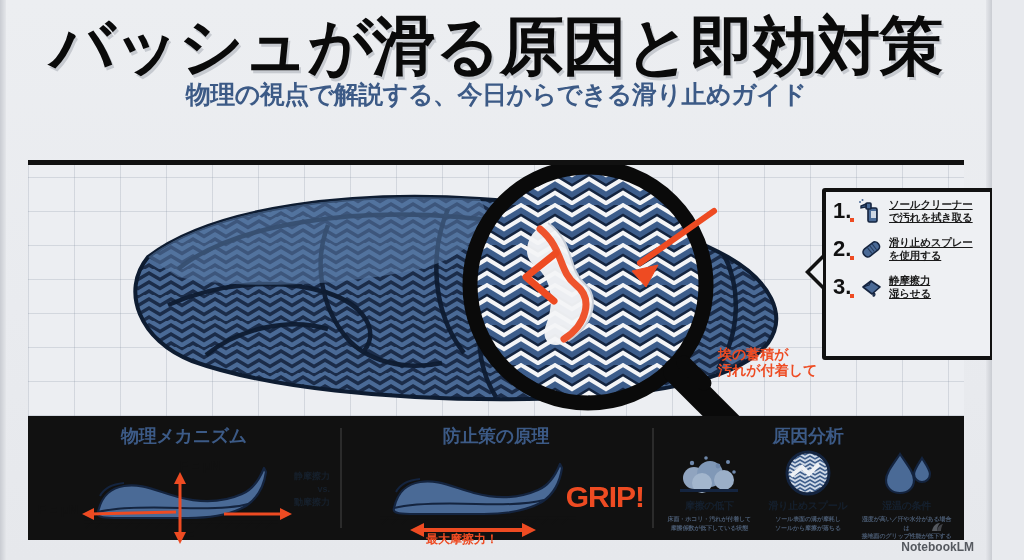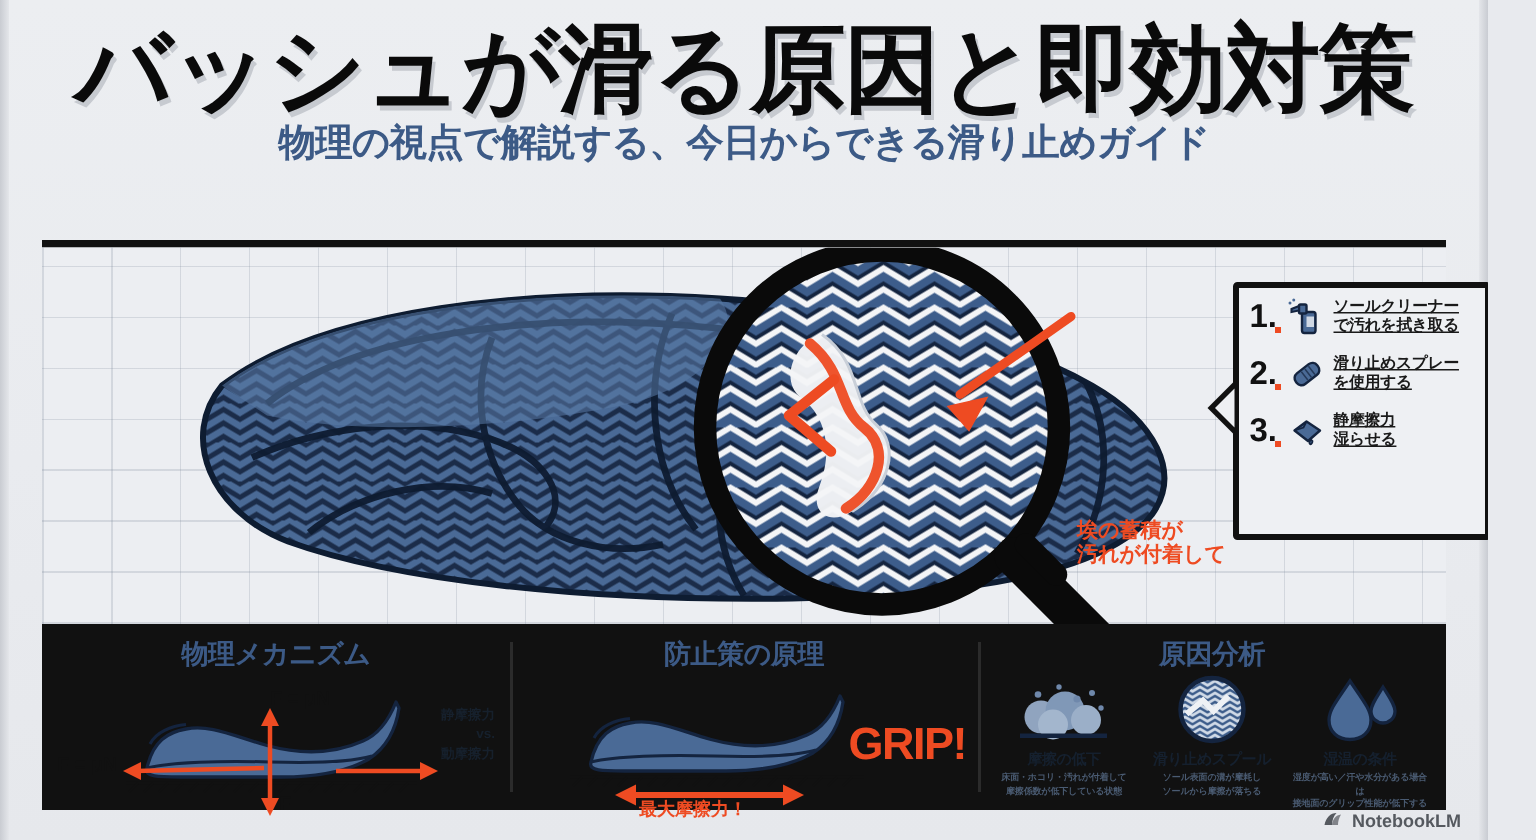--- a/index.html
+++ b/index.html
@@ -94,21 +94,21 @@
   .cause-ico{height:46px;display:flex;align-items:flex-end;justify-content:center;}
   .cause-lbl{font-size:10px;font-weight:900;color:#15202e;margin-top:3px;letter-spacing:-.3px;}
   .cause-sub{font-size:6px;font-weight:700;color:#4a5b72;line-height:1.45;margin-top:2px;
     filter:blur(.35px);letter-spacing:-.1px;}
 
   .grip{position:absolute;right:8px;top:30px;font-size:30px;font-weight:900;color:#ee4b22;letter-spacing:-1px;}
   .maxfric{position:absolute;left:0;right:0;bottom:-2px;font-size:12px;font-weight:900;color:#ee4b22;}
   .mech-note{position:absolute;right:10px;top:20px;font-size:9px;font-weight:900;color:#16202c;line-height:1.45;text-align:right;}
 
   .wm{position:absolute;right:18px;bottom:6px;display:flex;align-items:center;gap:5px;
-      font-size:12px;color:#55595f;font-weight:700;}
+      font-size:12px;color:#55595f;font-weight:700;flex-direction:column;}
   .wm svg{display:block;}
 </style>
 </head>
 <body>
 
 <div id="poster">
 
   <div class="edge l"></div>
   <div class="edge r"></div>
 

